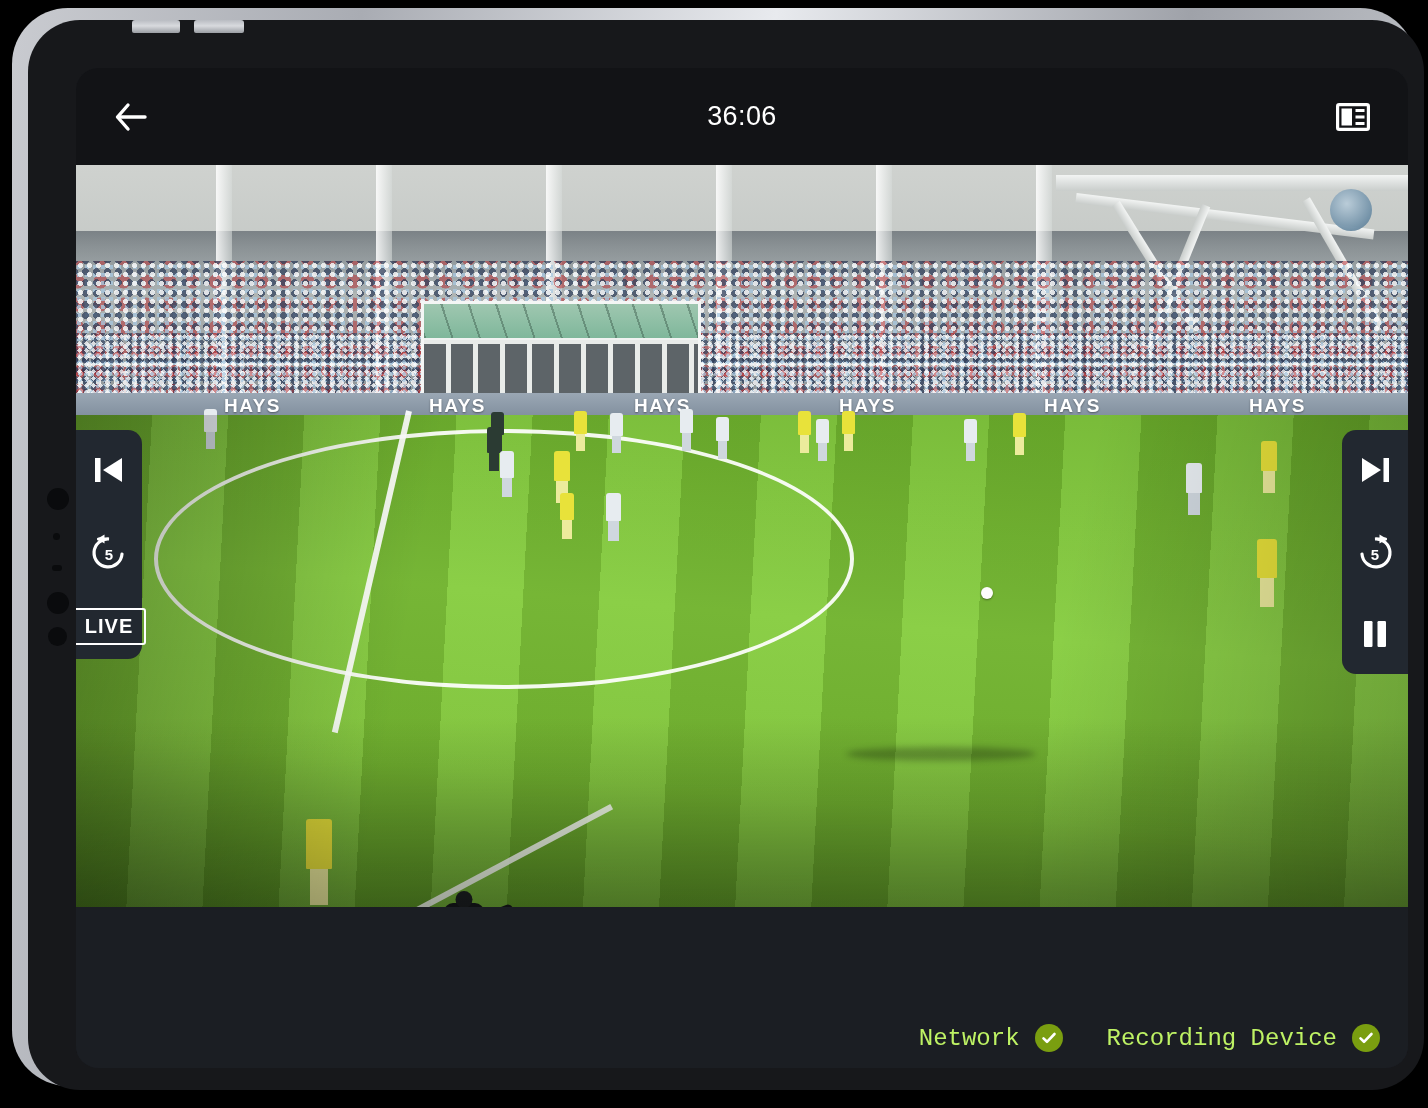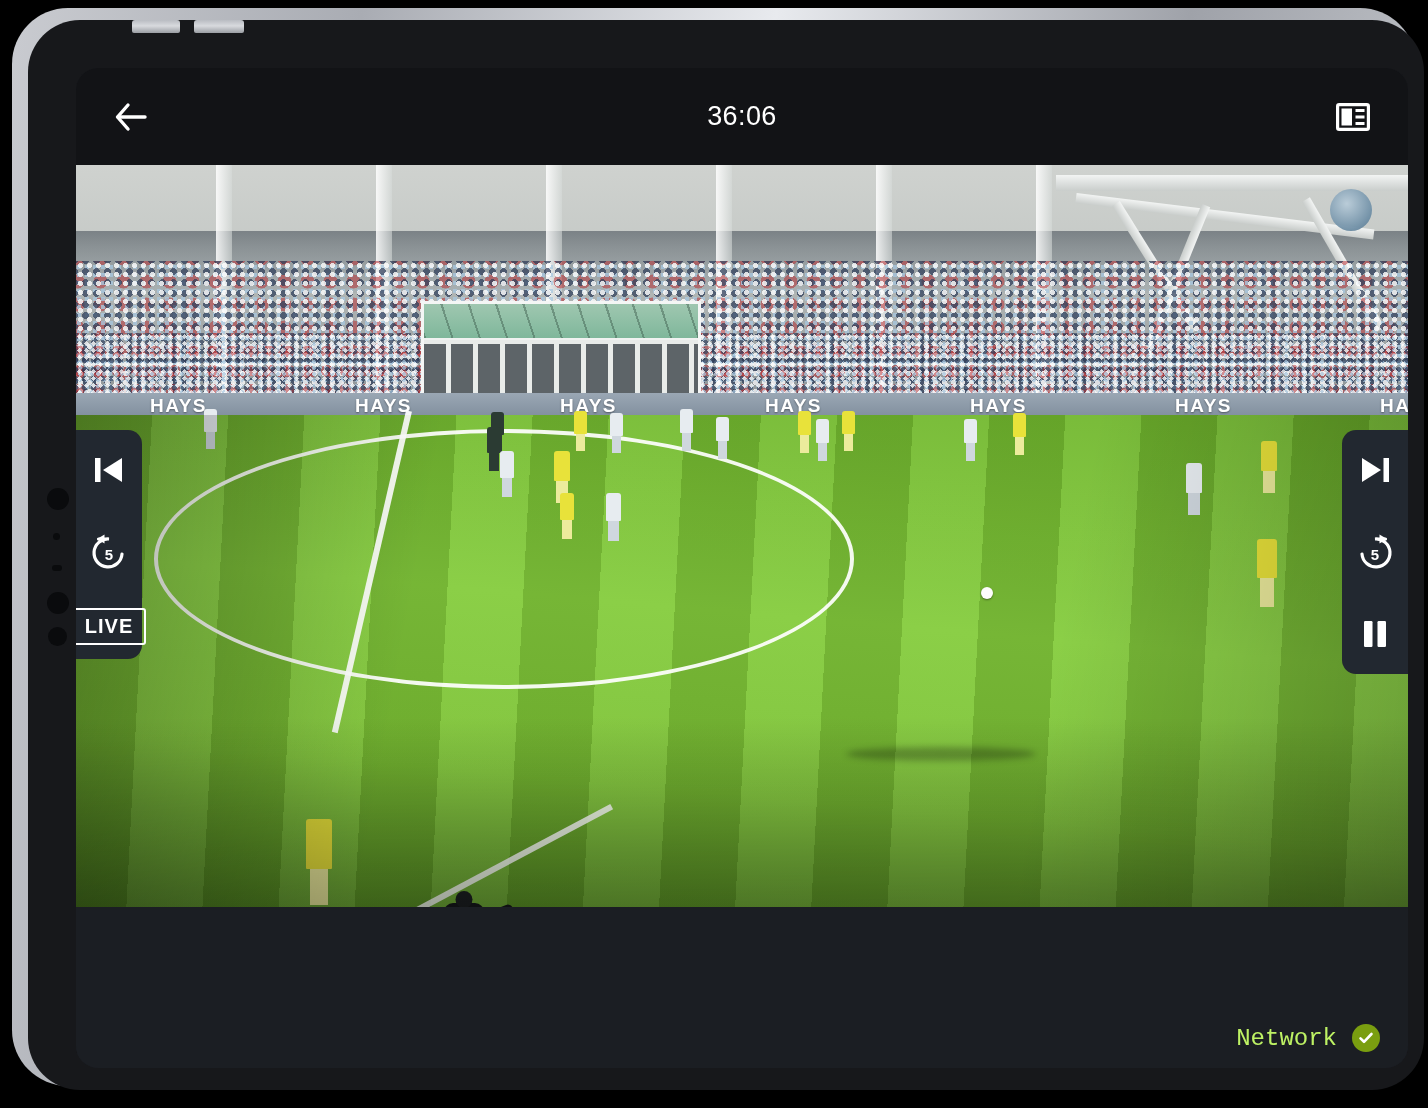--- a/index.html
+++ b/index.html
@@ -190,21 +190,21 @@
     display: flex;
     align-items: center;
     overflow: hidden;
   }
   .adboard .ad {
     flex: 0 0 205px;
     color: #ffffff;
     font-size: 19px;
     font-weight: 700;
     letter-spacing: 1.5px;
-    text-align: center;
+    text-align: right;
     text-shadow: 0 1px 2px rgba(0,0,0,.4);
   }
 
   
   .pitch {
     position: absolute; left: 0; top: 250px; width: 100%; height: 492px;
     background:
       repeating-linear-gradient(93deg,
         rgba(0,0,0,.11) 0 76px,
         rgba(255,255,255,.06) 76px 152px),
@@ -605,18 +605,26 @@
 
         <div class="status-row">
           <div class="status-item">
             <div class="status-label">Network</div>
             <div class="check-badge" style="background: rgb(122, 158, 16);">
               <svg width="18" height="18" viewBox="0 0 18 18">
                 <path d="M3.5 9.4 L7 12.8 L14.5 5" fill="none" stroke="#fff" stroke-width="2.6" stroke-linecap="round" stroke-linejoin="round"></path>
               </svg>
             </div>
           </div>
+          <div class="status-item">
+            <div class="status-label">Recording Device</div>
+            <div class="check-badge" style="background: rgb(122, 158, 16);">
+              <svg width="18" height="18" viewBox="0 0 18 18">
+                <path d="M3.5 9.4 L7 12.8 L14.5 5" fill="none" stroke="#fff" stroke-width="2.6" stroke-linecap="round" stroke-linejoin="round"></path>
+              </svg>
+            </div>
+          </div>
         </div>
       </div>
 
     </div>
   </div>
 </div>
 
 </body></html>

